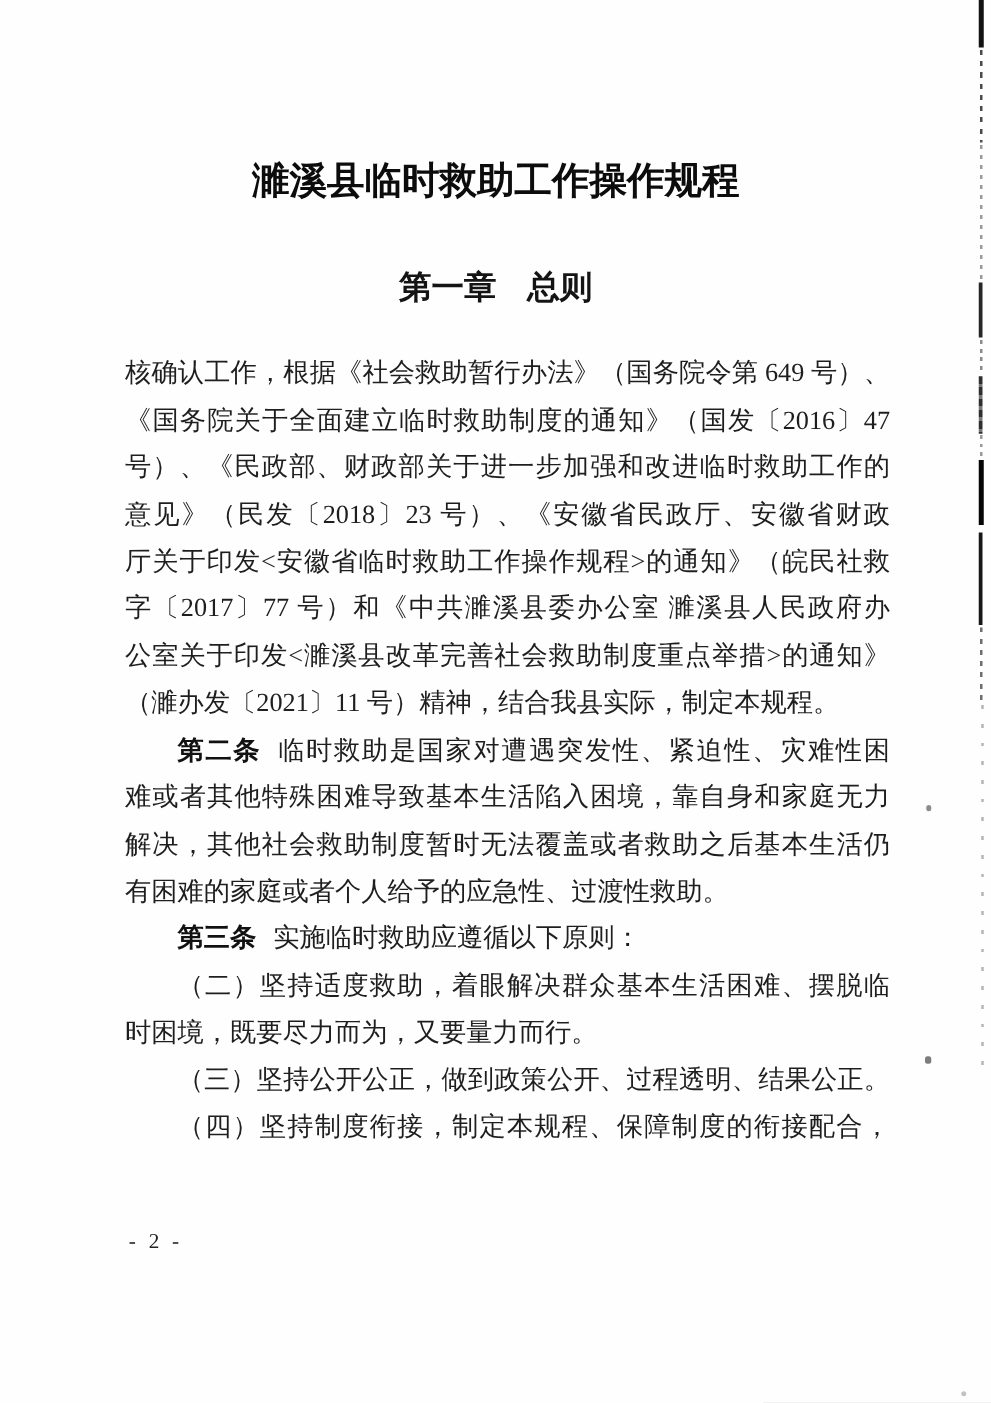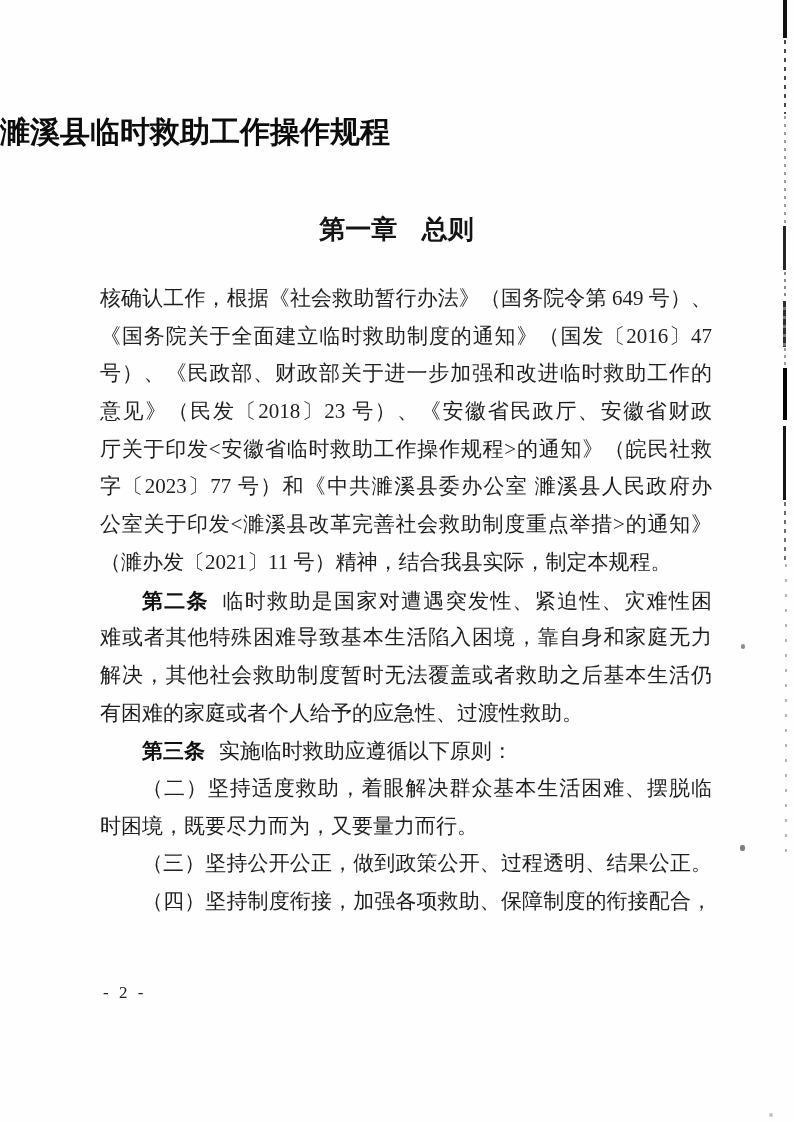--- a/index.html
+++ b/index.html
@@ -8,24 +8,24 @@
     width: 793px;
     height: 1122px;
     margin: 0 auto;
     background: #fefefe;
     overflow: hidden;
     font-family: "Liberation Serif", serif;
     color: #1d1d1d;
   }
   .doc-title {
     position: absolute;
-    top: 112px;
+    top: 124px;
     left: 0;
     width: 100%;
-    text-align: left;
+    text-align: center;
     font-family: "Liberation Sans", sans-serif;
     font-weight: 700;
     font-size: 30px;
     letter-spacing: 0px;
     color: #0c0c0c;
   }
   .chapter {
     position: absolute;
     top: 212px;
     left: 0;
@@ -96,32 +96,32 @@
   <div class="chapter">
     <span class="chapter-num">第一章</span><span>总则</span>
   </div>
 
   <div class="doc-body">
       <div class="line fill">核确认工作，根据《社会救助暂行办法》（国务院令第 649 号）、</div>
       <div class="line fill">《国务院关于全面建立临时救助制度的通知》（国发〔2016〕47</div>
       <div class="line fill">号）、《民政部、财政部关于进一步加强和改进临时救助工作的</div>
       <div class="line fill">意见》（民发〔2018〕23 号）、《安徽省民政厅、安徽省财政</div>
       <div class="line fill">厅关于印发&lt;安徽省临时救助工作操作规程&gt;的通知》（皖民社救</div>
-      <div class="line fill">字〔2023〕77 号）和《中共濉溪县委办公室 濉溪县人民政府办</div>
+      <div class="line fill">字〔2017〕77 号）和《中共濉溪县委办公室 濉溪县人民政府办</div>
       <div class="line fill">公室关于印发&lt;濉溪县改革完善社会救助制度重点举措&gt;的通知》</div>
       <div class="line">（濉办发〔2021〕11 号）精神，结合我县实际，制定本规程。</div>
       <div class="line indent fill"><span class="term">第二条</span>临时救助是国家对遭遇突发性、紧迫性、灾难性困</div>
       <div class="line fill">难或者其他特殊困难导致基本生活陷入困境，靠自身和家庭无力</div>
       <div class="line fill">解决，其他社会救助制度暂时无法覆盖或者救助之后基本生活仍</div>
       <div class="line">有困难的家庭或者个人给予的应急性、过渡性救助。</div>
       <div class="line indent"><span class="term">第三条</span>实施临时救助应遵循以下原则：</div>
       <div class="line indent fill">（二）坚持适度救助，着眼解决群众基本生活困难、摆脱临</div>
       <div class="line">时困境，既要尽力而为，又要量力而行。</div>
       <div class="line indent fill">（三）坚持公开公正，做到政策公开、过程透明、结果公正。</div>
-      <div class="line indent fill">（四）坚持制度衔接，加强各项救助、保障制度的衔接配合，</div>
+      <div class="line indent fill">（四）坚持制度衔接，制定本规程、保障制度的衔接配合，</div>
     </div>
 
   <div class="page-num">- 2 -</div>
 
   <div class="artifact art-solid-top"></div>
   <div class="artifact art-dash-1"></div>
   <div class="artifact art-dash-2"></div>
   <div class="artifact art-solid-mid1"></div>
   <div class="artifact art-dash-3"></div>
   <div class="artifact art-solid-mid2"></div>

